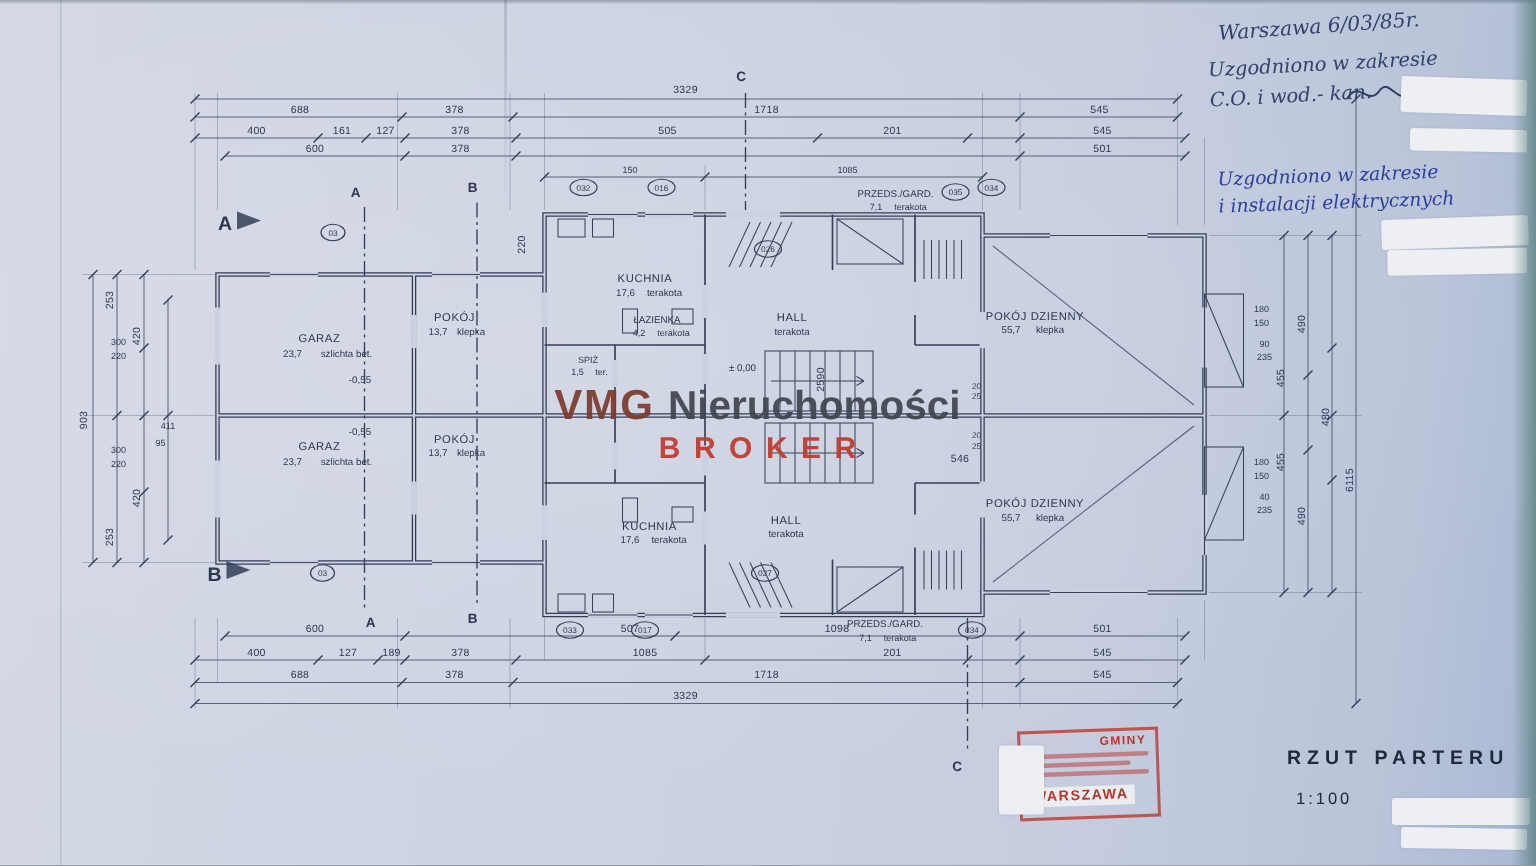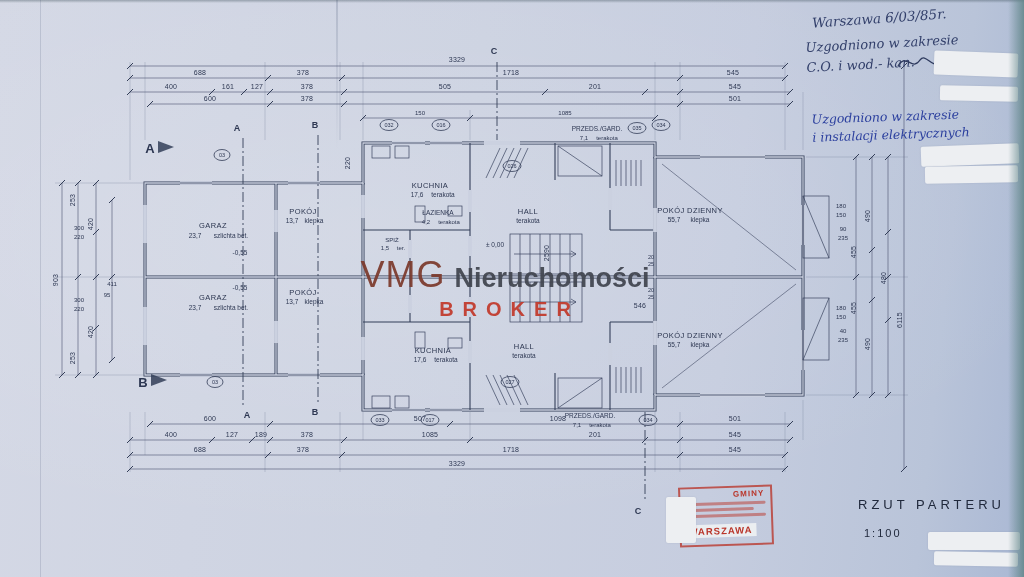--- a/index.html
+++ b/index.html
@@ -35,32 +35,32 @@
   .iw{stroke:#333e58;stroke-width:1.1;fill:none}
   .dt{stroke:#39435e;stroke-width:.7;fill:none}
   .op{stroke:#cbd1e0;stroke-width:3.8;fill:none}
   .win{stroke:#39435e;stroke-width:.8;fill:none}
   .sec{stroke:#333e58;stroke-width:.9;stroke-dasharray:10 3 2 3;fill:none}
   .ell{stroke:#333e58;stroke-width:.8;fill:none}
   .flag{fill:#333e58;opacity:.85}
 
   .watermark{position:absolute;left:300px;top:254px;width:410px;text-align:center;z-index:20;opacity:.93}
   .wm-line1{white-space:nowrap}
-  .wm-vmg{font-size:36px;font-weight:400;color:#7c3a2d;letter-spacing:1px}
+  .wm-vmg{font-size:28px;font-weight:700;color:#7c3a2d;letter-spacing:1px}
   .wm-nier{font-size:27px;font-weight:700;color:#41454f;margin-left:9px}
   .wm-broker{font-size:20px;font-weight:bold;color:#c23a2c;letter-spacing:9px;margin-top:2px;padding-left:9px}
 
   .hand{position:absolute;color:#33406b;font-family:"DejaVu Serif",serif;font-style:italic;z-index:20;white-space:nowrap}
   .hand-date{left:812px;top:10px;font-size:13.5px;transform:rotate(-4deg)}
   .hand-note1{left:806px;top:34px;font-size:13px;line-height:1.55;transform:rotate(-3deg)}
   .hand-note2{left:812px;top:108px;font-size:12.5px;line-height:1.45;color:#2b3f9e;transform:rotate(-2deg)}
   .sig{position:absolute;left:896px;top:50px;z-index:20}
 
   .titleblock{position:absolute;left:858px;top:497px;z-index:20;color:#20293c}
-  .tb-title{font-size:13px;font-weight:normal;letter-spacing:4px;white-space:nowrap}
+  .tb-title{font-size:13px;font-weight:bold;letter-spacing:4px;white-space:nowrap}
   .tb-scale{font-size:11px;letter-spacing:2px;margin-top:15px;margin-left:6px}
 
   .stamp{position:absolute;left:679px;top:486px;width:94px;height:60px;z-index:20;
     border:2px solid rgba(185,45,32,.78);transform:rotate(-2deg);padding:2px 3px;opacity:.95}
   .stamp-org{font-size:8px;font-weight:bold;color:#b92d20;text-align:right;padding-right:3px;letter-spacing:1px}
   .stamp-bar{height:3px;background:rgba(185,45,32,.5);border-radius:2px;margin:3px 2px}
   .stamp-bar.short{margin-right:14px}
   .stamp-city{display:inline-block;font-size:9.5px;font-weight:bold;color:#b92d20;background:#eef0f3;
     padding:1px 4px;letter-spacing:1px;margin-top:2px}
 

